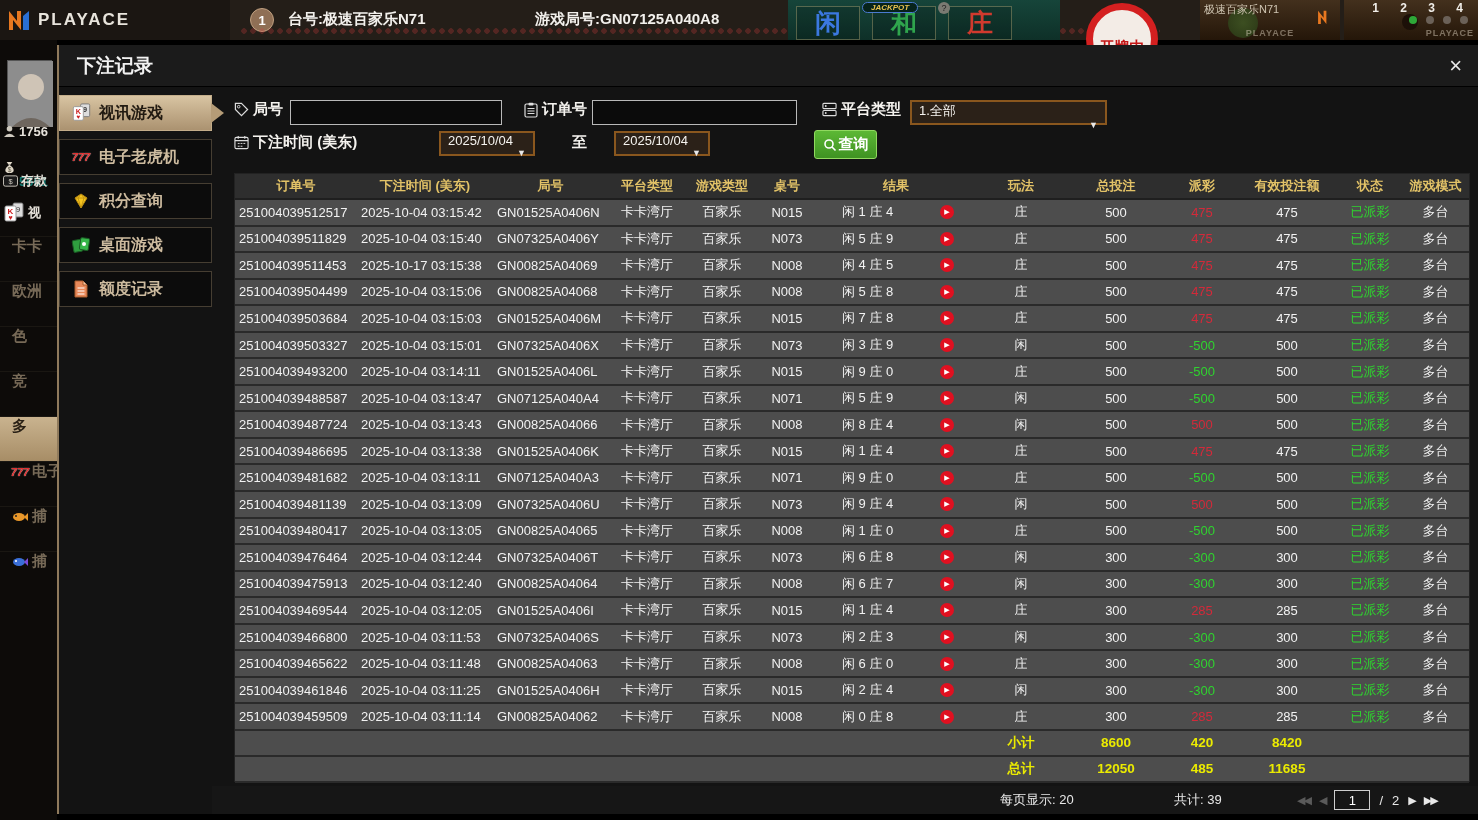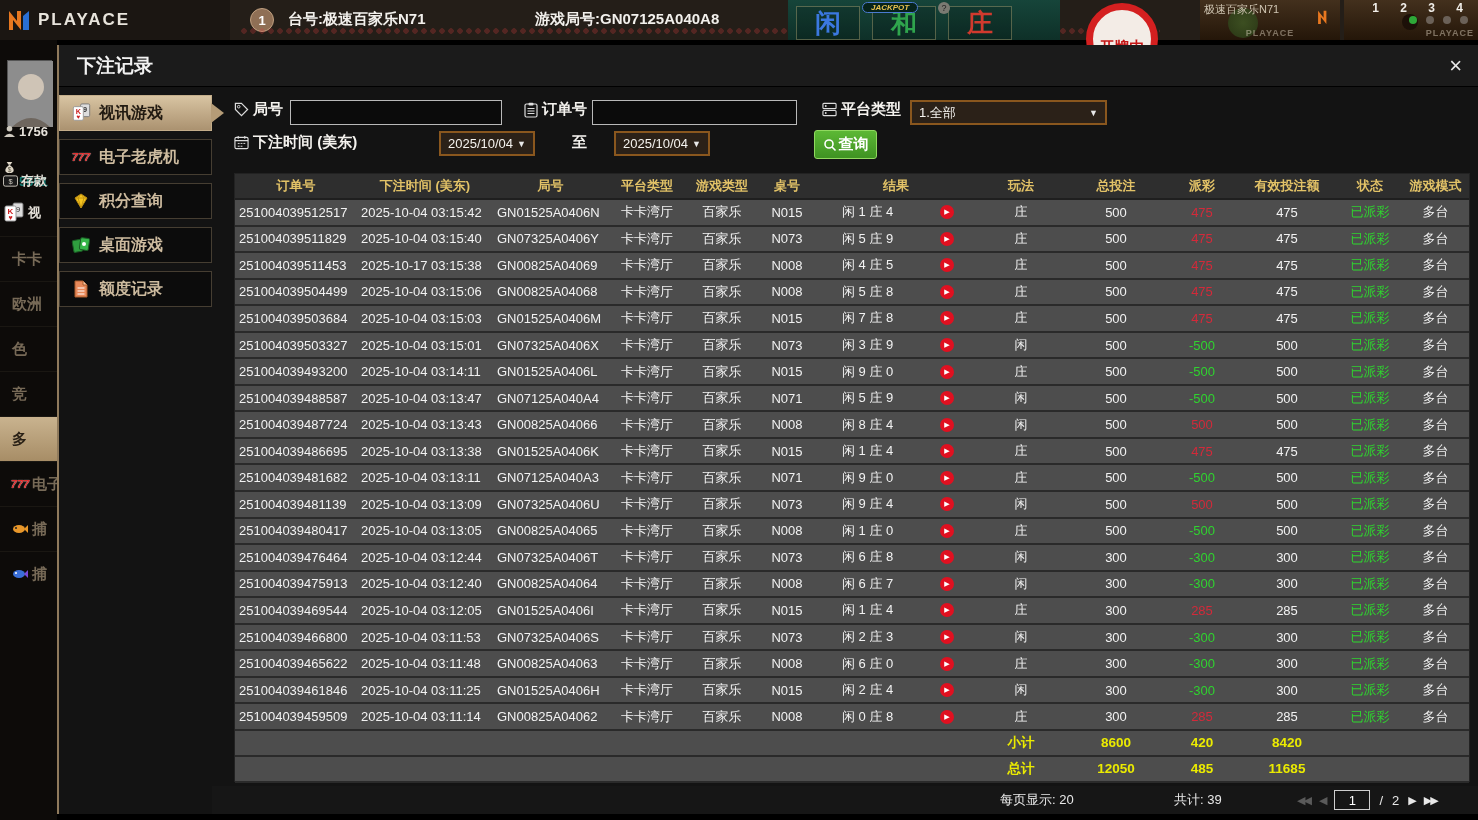--- a/index.html
+++ b/index.html
@@ -50,21 +50,21 @@
     background:radial-gradient(circle,#3f5a25,#2a3d17); opacity:.8; }
   .v1logo { position:absolute; right:6px; top:8px; width:18px; height:18px; }
 
   
   .rail { position:absolute; left:0; top:40px; width:57px; height:780px; background:#0d0b09; overflow:hidden; }
   .avatar { position:absolute; left:7px; top:20px; width:45px; height:66px; background:#8d8d8d; border:1px solid #555; }
   .railrow { position:absolute; left:3px; display:flex; align-items:center; gap:3px; white-space:nowrap; }
   .railrow .txt { color:#e6e2da; font-size:13px; font-weight:bold; }
   .railrow .txt.gold { color:#0f766e;margin-top:28px; }
   .navlist { position:absolute; left:0; top:196px; width:57px; }
-  .navitem { height:45px; display:flex; align-items:center; padding-left:12px; color:#776a57;
+  .navitem { height:45px; display:flex; padding-left:12px; color:#776a57;
     font-size:15px; font-weight:bold; white-space:nowrap; overflow:hidden; border-top:1px solid #1a1712; gap:4px; }
   .navitem.active { background:linear-gradient(#c9b38f,#a78d66); color:#2a2116; }
 
   
   .modal { position:absolute; left:57px; top:45px; width:1421px; height:769px; background:#131313;
     border-left:2px solid #8f7a5c; }
   .mtitle { height:42px; background:#1b1b1b; border-bottom:1px solid #000; display:flex; align-items:center; }
   .mtitle .t { color:#f2f2f2; font-size:19px; font-weight:bold; margin-left:18px; }
   .mclose { margin-left:auto; margin-right:16px; color:#e8e8e8; font-size:22px; cursor:pointer; }
   .mbody { position:relative; height:727px; }
@@ -79,21 +79,21 @@
     border-left:13px solid #b59c77; border-top:10px solid transparent; border-bottom:10px solid transparent; }
   .mi-icon { width:22px; height:20px; display:flex; align-items:center; justify-content:center; flex:none; }
 
   
   .mcontent { position:absolute; left:153px; top:0; width:1268px; height:727px; }
   .f-label { position:absolute; display:flex; align-items:center; gap:4px; color:#f4f2ee;
     font-size:15px; font-weight:bold; }
   .f-input { position:absolute; height:25px; background:#0b0b0b; border:1px solid #b9b9b9; color:#fff;
     font-size:13px; padding:0 5px; }
   .f-select { position:absolute; height:25px; background:#2b2118; border:2px solid #8a571e; color:#f5f3ef;
-    font-size:13px; display:flex; align-items:center; padding:0 7px; cursor:pointer; }
+    font-size:13px; display:flex; padding:0 7px; cursor:pointer;flex-direction:column; }
   .f-select .caret { margin-left:auto; font-size:9px; color:#e8e8e8; }
   .btn-query { position:absolute; left:602px; top:43px; width:63px; height:29px;
     background:linear-gradient(#5cb835,#3f9222); border:1px solid #90d95f; border-radius:3px;
     color:#fff; font-size:15px; font-weight:bold; display:flex; align-items:center; justify-content:center; gap:2px; cursor:pointer; }
 
   
   .btable { position:absolute; left:22px; top:86px; width:1236px; height:609px; background:#3c3c3c; border:1px solid #222; }
   .t-row { display:grid; grid-template-columns:122px 136px 115px 78px 72px 58px 160px 90px 100px 72px 98px 68px 63px; }
   .t-head { height:26px; background:#2e2e2e; border-bottom:2px solid #1f1f1f; }
   .t-head .cell { color:#e2c267; font-weight:bold; font-size:13px; }

